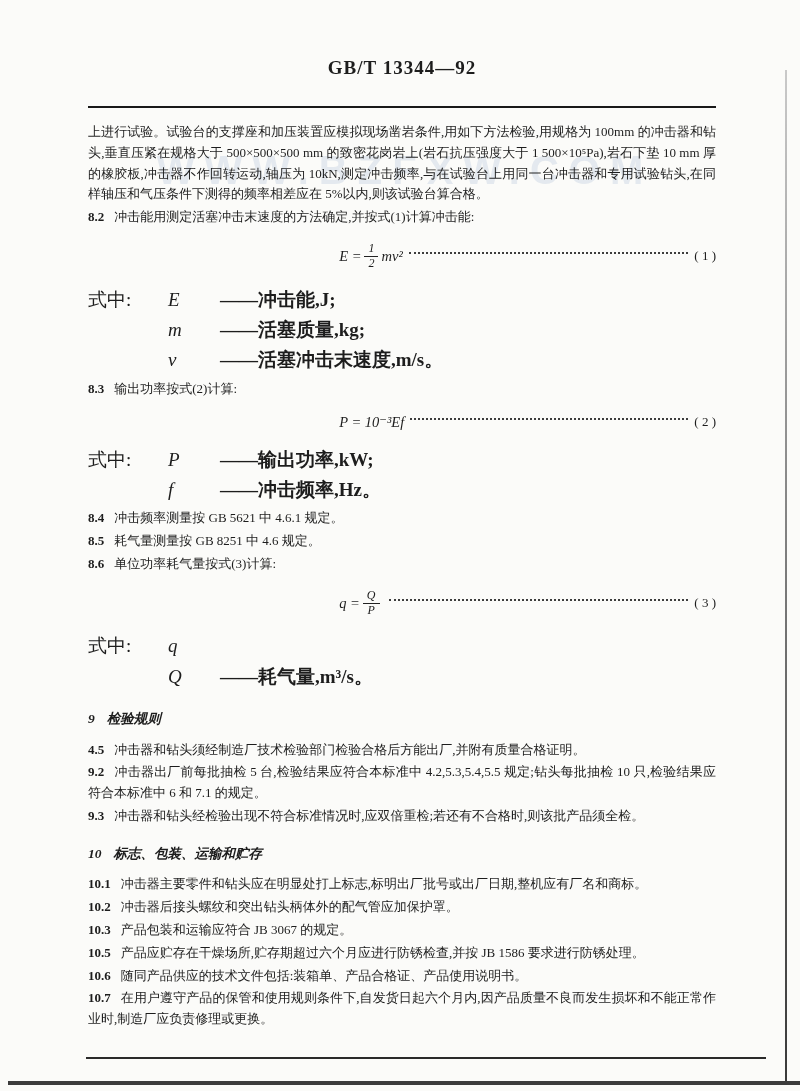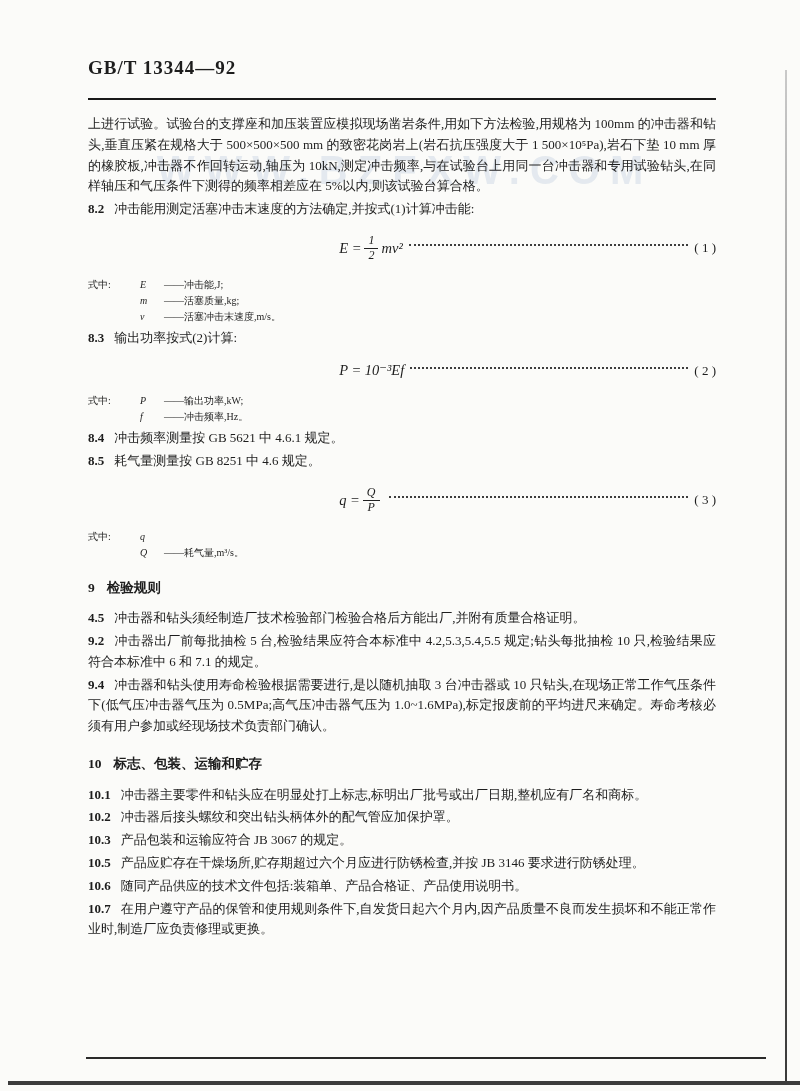--- a/index.html
+++ b/index.html
@@ -20,44 +20,44 @@
     position:absolute;top:148px;left:40px;right:30px;
     font-family:"Liberation Sans","DejaVu Sans",sans-serif;
     font-size:40px;font-weight:bold;letter-spacing:10px;text-align:center;
     color:rgba(110,145,185,0.16);
     z-index:0;user-select:none;white-space:nowrap;
   }
   .content{
     position:absolute;left:88px;right:84px;top:54px;z-index:1;
   }
   .doc-number{
-    text-align:left;font-size:19px;font-weight:bold;letter-spacing:1px;
-    line-height:28px;margin-bottom:16px;
+    text-align:center;font-size:19px;font-weight:bold;letter-spacing:1px;
+    line-height:28px;margin-bottom:24px;
   }
   .header-rule{border-top:2px solid #191919;margin-bottom:14px;}
   .para{margin:2px 0;font-size:13px;line-height:1.6;text-align:justify;}
   .num{font-weight:bold;margin-right:10px;}
-  .heading{margin:16px 0 10px;font-size:13.5px;font-weight:bold;line-height:1.6;}
+  .heading{margin:16px 0 10px;font-size:13.5px;font-weight:bold;line-height:1.6;font-style:italic;}
   .heading .num{margin-right:12px;}
   
   .formula-row{display:flex;align-items:center;margin:14px 0;}
   .f-spacer{flex:0 0 40%;}
   .formula{font-style:italic;font-size:14.5px;white-space:nowrap;display:inline-flex;align-items:center;}
   .frac{display:inline-flex;flex-direction:column;align-items:center;
     font-size:12px;line-height:1.15;margin:0 3px;vertical-align:middle;}
   .fnum{border-bottom:1px solid #222;padding:0 4px;}
   .fden{padding:0 4px;}
   .dots{flex:1;min-width:40px;margin:0 6px;border-bottom:2px dotted #3d3d3d;transform:translateY(-3px);height:0;}
   .flabel{font-style:normal;font-size:13px;white-space:nowrap;}
   
   .defs{margin:3px 0;}
-  .def-row{display:flex;font-size:10px;line-height:1.6;}
+  .def-row{display:flex;font-size:19px;line-height:1.6;gap:28px;}
   .d-prefix{flex:0 0 52px;}
   .d-sym{flex:0 0 24px;font-style:italic;}
-  .d-desc{flex:1;}
+  .d-desc{flex:1;font-weight:bold;}
 </style>
 </head>
 <body>
 
 <div class="page">
   <div class="watermark">WWW.BZFXW.COM</div>
 
   <div class="content">
     <div class="doc-number">GB/T 13344—92</div>
     <div class="header-rule"></div>
@@ -110,20 +110,21 @@
             <span class="d-desc">——输出功率,kW;</span>
           </div>
           <div class="def-row">
             <span class="d-prefix"></span>
             <span class="d-sym">f</span>
             <span class="d-desc">——冲击频率,Hz。</span>
           </div>
         </div>
         <p class="para"><span class="num">8.4</span><span class="txt">冲击频率测量按 GB 5621 中 4.6.1 规定。</span></p>
         <p class="para"><span class="num">8.5</span><span class="txt">耗气量测量按 GB 8251 中 4.6 规定。</span></p>
+        <p class="para"><span class="num">8.6</span><span class="txt">单位功率耗气量按式(3)计算:</span></p>
         <div class="formula-row">
           <span class="f-spacer"></span>
           <span class="formula">
             <span class="fpart">q = </span>
             <span class="frac">
               <span class="fnum">Q</span>
               <span class="fden">P</span>
             </span>
           </span>
           <span class="dots"></span>
@@ -136,26 +137,26 @@
           </div>
           <div class="def-row">
             <span class="d-prefix"></span>
             <span class="d-sym">Q</span>
             <span class="d-desc">——耗气量,m³/s。</span>
           </div>
         </div>
         <p class="heading"><span class="num">9</span><span class="htxt">检验规则</span></p>
         <p class="para"><span class="num">4.5</span><span class="txt">冲击器和钻头须经制造厂技术检验部门检验合格后方能出厂,并附有质量合格证明。</span></p>
         <p class="para"><span class="num">9.2</span><span class="txt">冲击器出厂前每批抽检 5 台,检验结果应符合本标准中 4.2,5.3,5.4,5.5 规定;钻头每批抽检 10 只,检验结果应符合本标准中 6 和 7.1 的规定。</span></p>
-        <p class="para"><span class="num">9.4</span><span class="txt">冲击器和钻头使用寿命检验根据需要进行,是以随机抽取 3 台冲击器或 10 只钻头,在现场正常工作气压条件下(低气压冲击器气压为 0.5MPa;高气压冲击器气压为 1.0~1.6MPa),标定报废前的平均进尺来确定。寿命考核必须有用户参加或经现场技术负责部门确认。</span></p>
+        <p class="para"><span class="num">9.3</span><span class="txt">冲击器和钻头经检验出现不符合标准情况时,应双倍重检;若还有不合格时,则该批产品须全检。</span></p>
         <p class="heading"><span class="num">10</span><span class="htxt">标志、包装、运输和贮存</span></p>
         <p class="para"><span class="num">10.1</span><span class="txt">冲击器主要零件和钻头应在明显处打上标志,标明出厂批号或出厂日期,整机应有厂名和商标。</span></p>
         <p class="para"><span class="num">10.2</span><span class="txt">冲击器后接头螺纹和突出钻头柄体外的配气管应加保护罩。</span></p>
         <p class="para"><span class="num">10.3</span><span class="txt">产品包装和运输应符合 JB 3067 的规定。</span></p>
-        <p class="para"><span class="num">10.5</span><span class="txt">产品应贮存在干燥场所,贮存期超过六个月应进行防锈检查,并按 JB 3146 要求进行防锈处理。</span></p>
+        <p class="para"><span class="num">10.5</span><span class="txt">产品应贮存在干燥场所,贮存期超过六个月应进行防锈检查,并按 JB 1586 要求进行防锈处理。</span></p>
         <p class="para"><span class="num">10.6</span><span class="txt">随同产品供应的技术文件包括:装箱单、产品合格证、产品使用说明书。</span></p>
         <p class="para"><span class="num">10.7</span><span class="txt">在用户遵守产品的保管和使用规则条件下,自发货日起六个月内,因产品质量不良而发生损坏和不能正常作业时,制造厂应负责修理或更换。</span></p>
       </div>
   </div>
 
   <div class="footer-rule"></div>
   <div class="edge-right"></div>
   <div class="edge-bottom"></div>
 </div>
 

